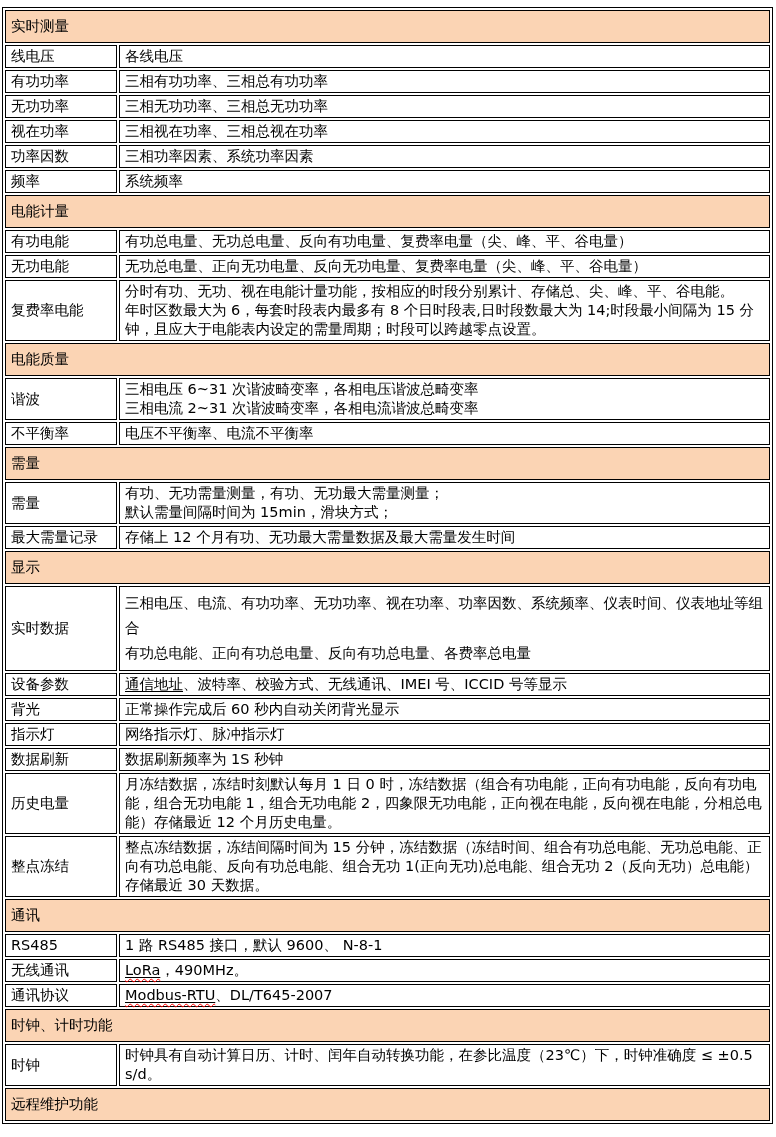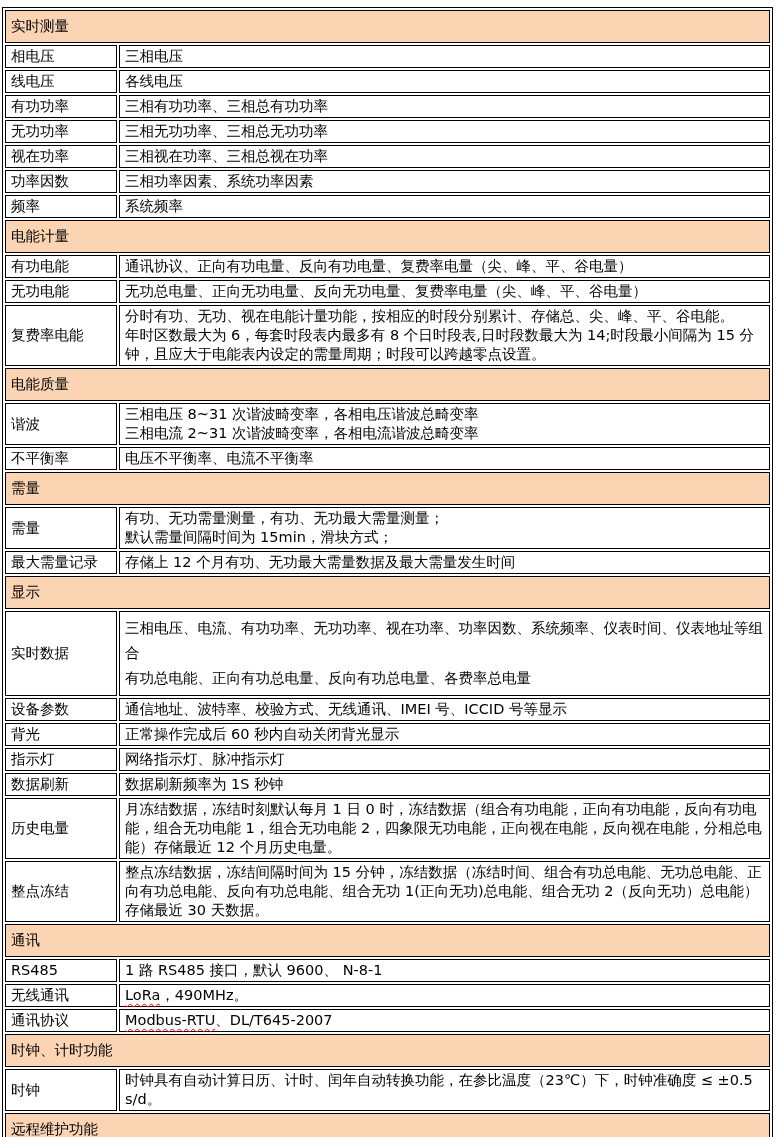--- a/index.html
+++ b/index.html
@@ -35,20 +35,21 @@
   }
   tr.section td{
     background:var(--header-bg);
     padding:6px 5px;
     line-height:19px;
   }
   td.value .line{min-height:19px;}
   td.value.tall{padding:4px 5px;}
   td.value.tall .line{line-height:25px;}
   .underline{
+    text-decoration:underline;
     text-decoration-thickness:1px;
     text-underline-offset:2px;
   }
   .wavy{
     text-decoration:underline;
     text-decoration-style:wavy;
     text-decoration-color:var(--wavy-color);
     text-decoration-thickness:1px;
     text-underline-offset:3px;
   }
@@ -60,26 +61,20 @@
   <table class="spec">
     <colgroup>
       <col id="label-col" style="width: 112px;">
       <col>
     </colgroup>
     <tbody id="spec-body">
         <tr class="section">
           <td colspan="2">实时测量</td>
         </tr>
         <tr>
-          <td class="label">相电压</td>
-          <td class="value">
-            <div class="line"><span>三相电压</span></div>
-          </td>
-        </tr>
-        <tr>
           <td class="label">线电压</td>
           <td class="value">
             <div class="line"><span>各线电压</span></div>
           </td>
         </tr>
         <tr>
           <td class="label">有功功率</td>
           <td class="value">
             <div class="line"><span>三相有功功率、三相总有功功率</span></div>
           </td>
@@ -107,21 +102,21 @@
           <td class="value">
             <div class="line"><span>系统频率</span></div>
           </td>
         </tr>
         <tr class="section">
           <td colspan="2">电能计量</td>
         </tr>
         <tr>
           <td class="label">有功电能</td>
           <td class="value">
-            <div class="line"><span>通讯协议、正向有功电量、反向有功电量、复费率电量（尖、峰、平、谷电量）</span></div>
+            <div class="line"><span>有功总电量、无功总电量、反向有功电量、复费率电量（尖、峰、平、谷电量）</span></div>
           </td>
         </tr>
         <tr>
           <td class="label">无功电能</td>
           <td class="value">
             <div class="line"><span>无功总电量、正向无功电量、反向无功电量、复费率电量（尖、峰、平、谷电量）</span></div>
           </td>
         </tr>
         <tr>
           <td class="label">复费率电能</td>
@@ -129,21 +124,21 @@
             <div class="line"><span>分时有功、无功、视在电能计量功能，按相应的时段分别累计、存储总、尖、峰、平、谷电能。</span></div>
             <div class="line"><span>年时区数最大为 6，每套时段表内最多有 8 个日时段表,日时段数最大为 14;时段最小间隔为 15 分钟，且应大于电能表内设定的需量周期；时段可以跨越零点设置。</span></div>
           </td>
         </tr>
         <tr class="section">
           <td colspan="2">电能质量</td>
         </tr>
         <tr>
           <td class="label">谐波</td>
           <td class="value">
-            <div class="line"><span>三相电压 8~31 次谐波畸变率，各相电压谐波总畸变率</span></div>
+            <div class="line"><span>三相电压 6~31 次谐波畸变率，各相电压谐波总畸变率</span></div>
             <div class="line"><span>三相电流 2~31 次谐波畸变率，各相电流谐波总畸变率</span></div>
           </td>
         </tr>
         <tr>
           <td class="label">不平衡率</td>
           <td class="value">
             <div class="line"><span>电压不平衡率、电流不平衡率</span></div>
           </td>
         </tr>
         <tr class="section">

